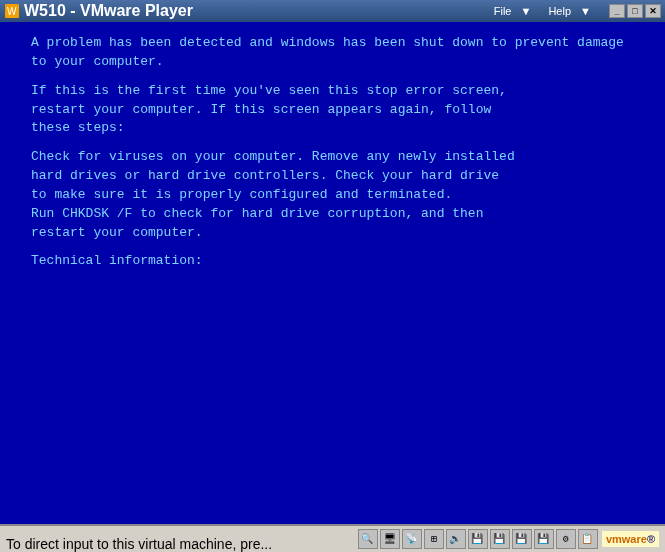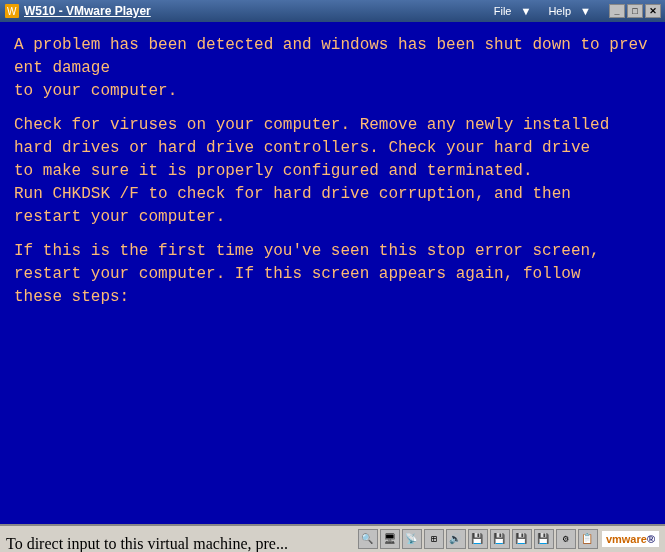--- a/index.html
+++ b/index.html
@@ -32,23 +32,22 @@
       display: flex;
       align-items: center;
       justify-content: center;
       font-size: 12px;
     }
 
     .titlebar-title {
       flex: 1;
       color: white;
       font-family: Arial, sans-serif;
-      font-size: 12px;
+      font-size: 16px;
       font-weight: bold;
-      text-decoration: underline;
     }
 
     .titlebar-menu {
       display: flex;
       gap: 2px;
     }
 
     .titlebar-menu span {
       color: white;
       font-family: Arial, sans-serif;
@@ -84,25 +83,25 @@
     }
 
     .titlebar-btn.close {
       background: #c0c0c0;
     }
 
     
     .bsod {
       flex: 1;
       background: #0000aa;
-      color: #fdba74;
+      color: #7dd3fc;
       font-family: 'Courier New', Courier, monospace;
-      font-size: 16px;
+      font-size: 13px;
       line-height: 1.45;
-      padding: 12px 14px;
+      padding: 12px 31px;
       overflow: hidden;
     }
 
     .bsod p {
       margin-bottom: 10px;
       white-space: pre-wrap;
       word-break: break-all;
     }
 
     .bsod .technical {
@@ -121,22 +120,22 @@
       background: #d4d0c8;
       border-top: 2px solid #888;
       display: flex;
       align-items: center;
       padding: 0 6px;
       flex-shrink: 0;
       gap: 4px;
     }
 
     .statusbar-text {
-      font-family: Liberation Serif, serif;
-      font-size: 16px;
+      font-family: Liberation Sans, sans-serif;
+      font-size: 14px;
       color: #000;
       flex: 1;
       margin-top: 9px;
     }
 
     .statusbar-icons {
       display: flex;
       align-items: center;
       gap: 2px;
     }
@@ -151,21 +150,21 @@
       justify-content: center;
       font-size: 10px;
       cursor: pointer;
     }
 
     .vmware-brand {
       font-family: Arial, sans-serif;
       font-size: 11px;
       font-weight: bold;
       color: #1a1a6e;
-      background: #ffffff;
+      background: #fef9c3;
       padding: 2px 4px;
     }
 
     .vmware-brand span {
       color: #cc6600;
     }
   </style>
 </head>
 <body>
 
@@ -184,28 +183,29 @@
   <div class="titlebar-buttons">
     <div class="titlebar-btn">_</div>
     <div class="titlebar-btn">□</div>
     <div class="titlebar-btn close">✕</div>
   </div>
 </div>
 
 <div class="bsod">
   <p>A problem has been detected and windows has been shut down to prevent damage
 to your computer.</p>
+  <p>If this is the first time you've seen this stop error screen,
+restart your computer. If this screen appears again, follow
+these steps:</p>
   <p>Check for viruses on your computer. Remove any newly installed
 hard drives or hard drive controllers. Check your hard drive
 to make sure it is properly configured and terminated.
 Run CHKDSK /F to check for hard drive corruption, and then
 restart your computer.</p>
-  <p>If this is the first time you've seen this stop error screen,
-restart your computer. If this screen appears again, follow
-these steps:</p>
+  <p class="technical">Technical information:</p>
 </div>
 
 <div class="statusbar">
   <div class="statusbar-text">To direct input to this virtual machine, pre...</div>
   <div class="statusbar-icons">
     <div class="status-icon">🔍</div>
     <div class="status-icon">🖥</div>
     <div class="status-icon">📡</div>
     <div class="status-icon">⊞</div>
     <div class="status-icon">🔊</div>

